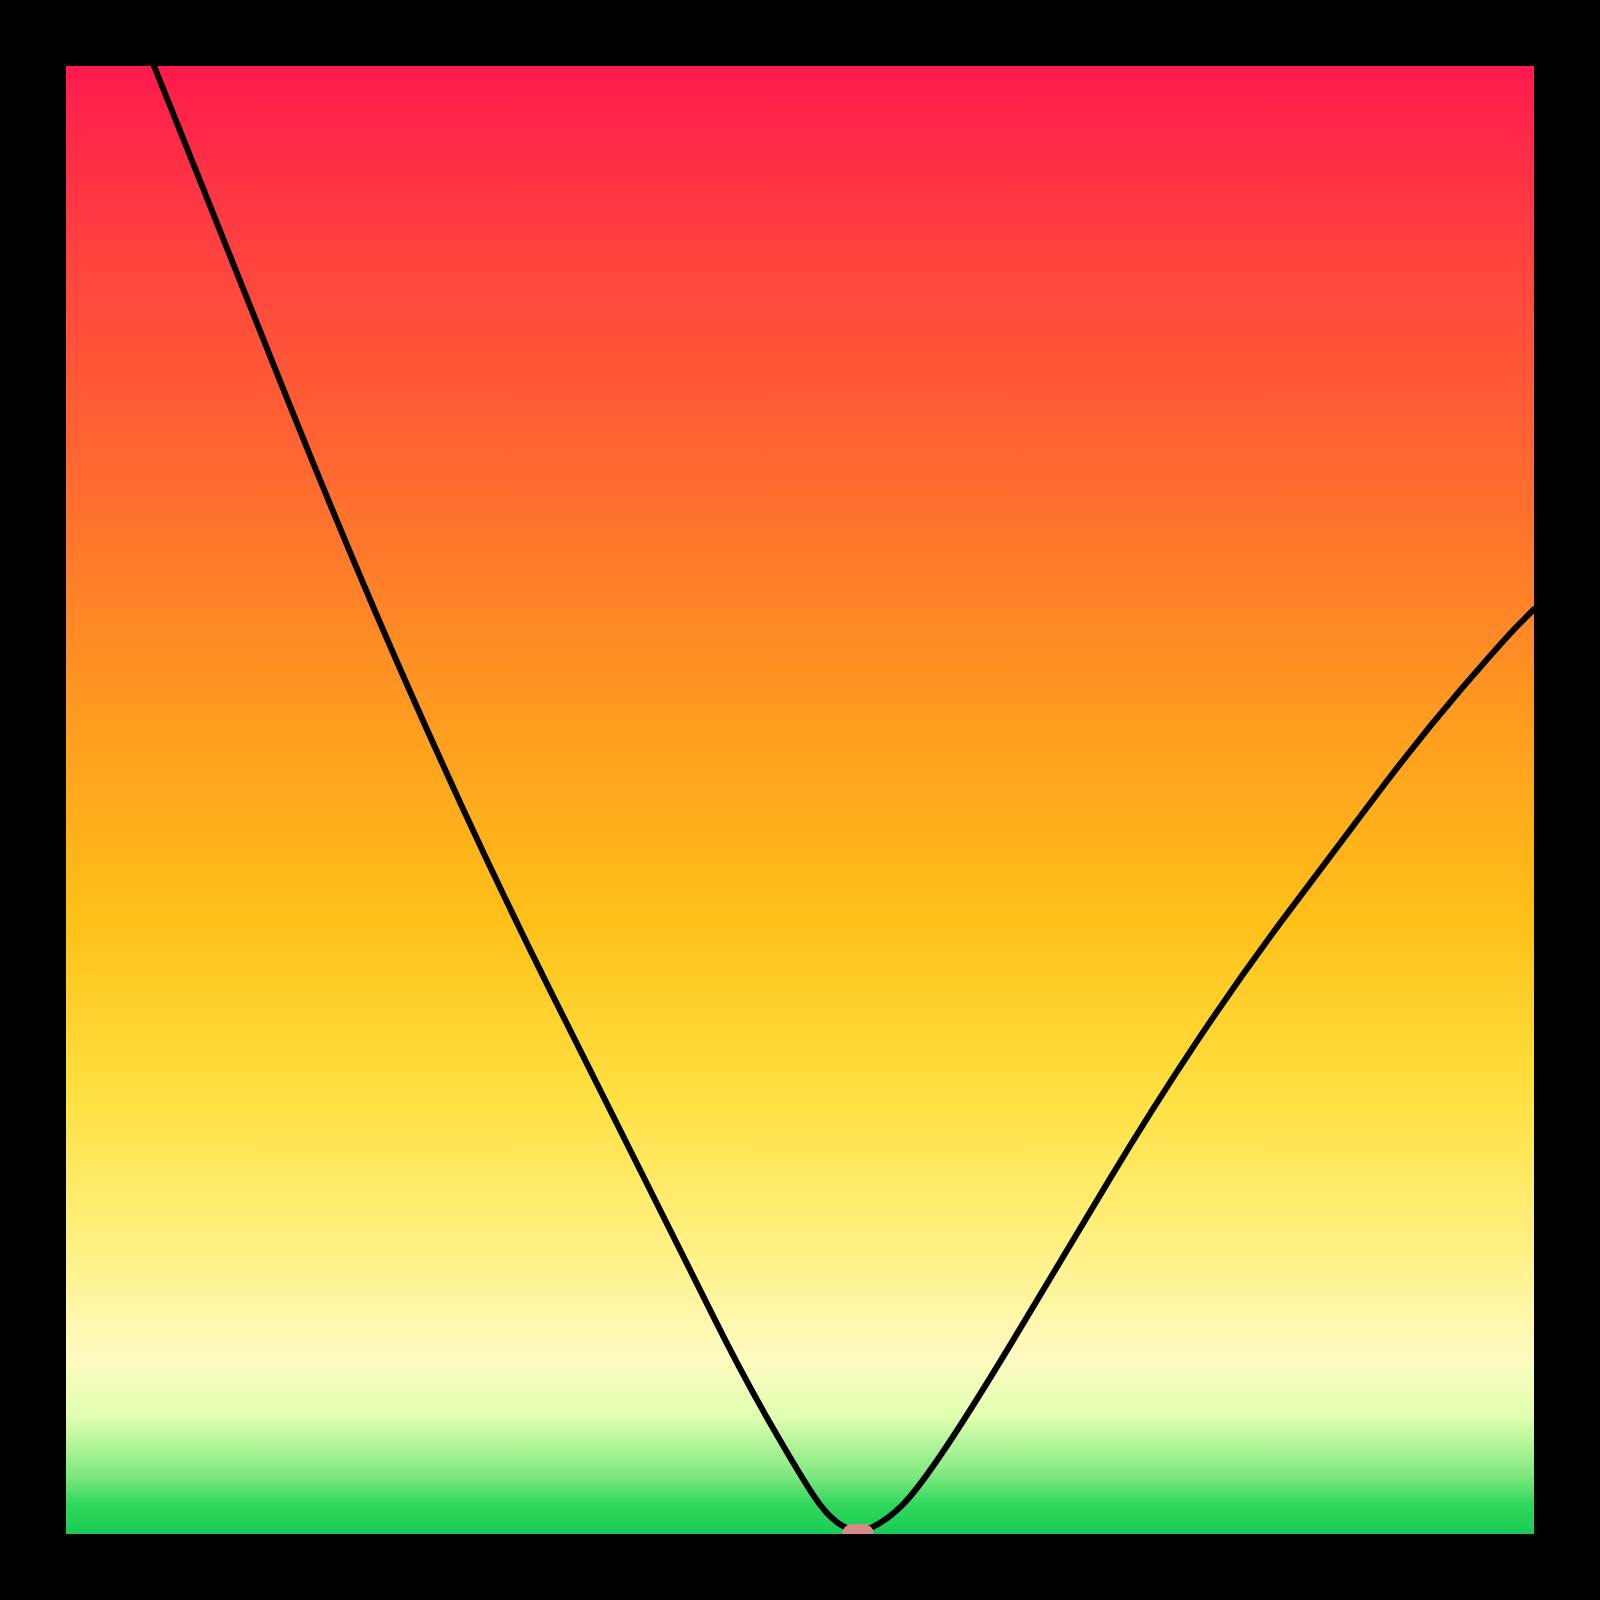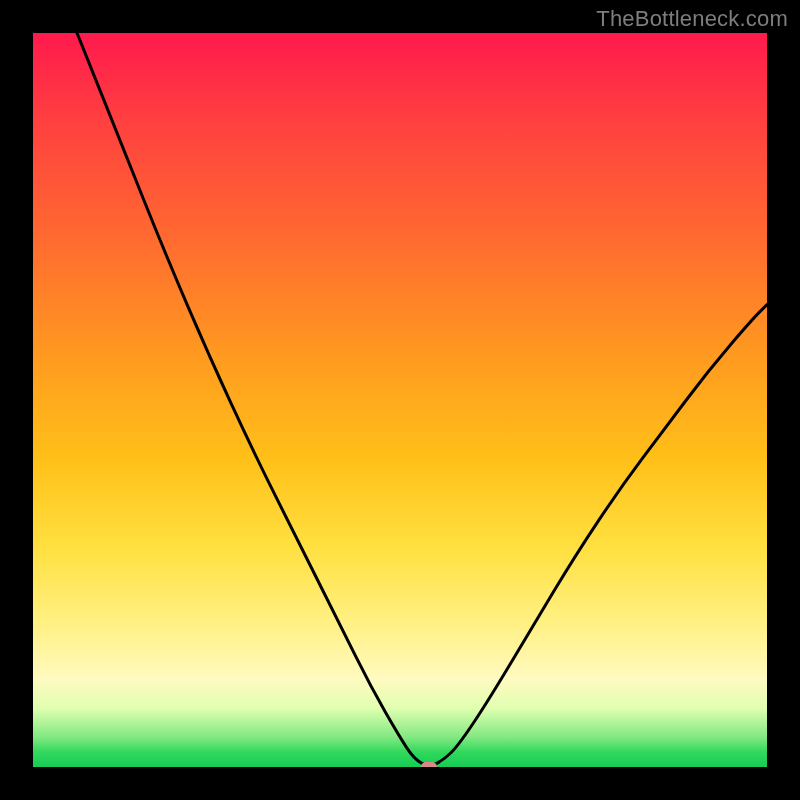--- a/index.html
+++ b/index.html
@@ -74,14 +74,13 @@
 <div class="outer">
 
   <div class="plot">
     <div class="gradient"></div>
     <svg class="curve" viewBox="0 0 734 734" preserveAspectRatio="none">
       <path id="curve-path" d="M 0.0 -110.1 Q 0.0 -110.1 22.0 -55.0 Q 44.0 0.0 66.1 55.1 Q 88.1 110.1 110.1 165.2 Q 132.1 220.2 154.1 271.6 Q 176.2 323.0 198.2 370.7 Q 220.2 418.4 242.2 462.4 Q 264.2 506.5 286.3 550.5 Q 308.3 594.5 323.0 623.9 Q 337.6 653.3 352.3 679.0 Q 367.0 704.6 374.3 715.6 Q 381.7 726.7 389.0 730.3 Q 396.4 734.0 403.7 730.3 Q 411.0 726.7 418.4 719.3 Q 425.7 712.0 440.4 690.0 Q 455.1 667.9 477.1 631.2 Q 499.1 594.5 521.1 557.8 Q 543.2 521.1 565.2 488.1 Q 587.2 455.1 609.2 425.7 Q 631.2 396.4 653.3 367.0 Q 675.3 337.6 697.3 311.9 Q 719.3 286.3 726.7 278.9 T 734.0 271.6" fill="none" stroke="#000000" stroke-width="3" stroke-linecap="round" stroke-linejoin="round"></path>
     </svg>
     <div id="marker" class="marker" style="left: 396.36px; top: 734px; background: rgb(216, 138, 138);"></div>
   </div>
 
-  <div class="watermark">TheBottleneck.com</div>
 </div>
 
 </body></html>

